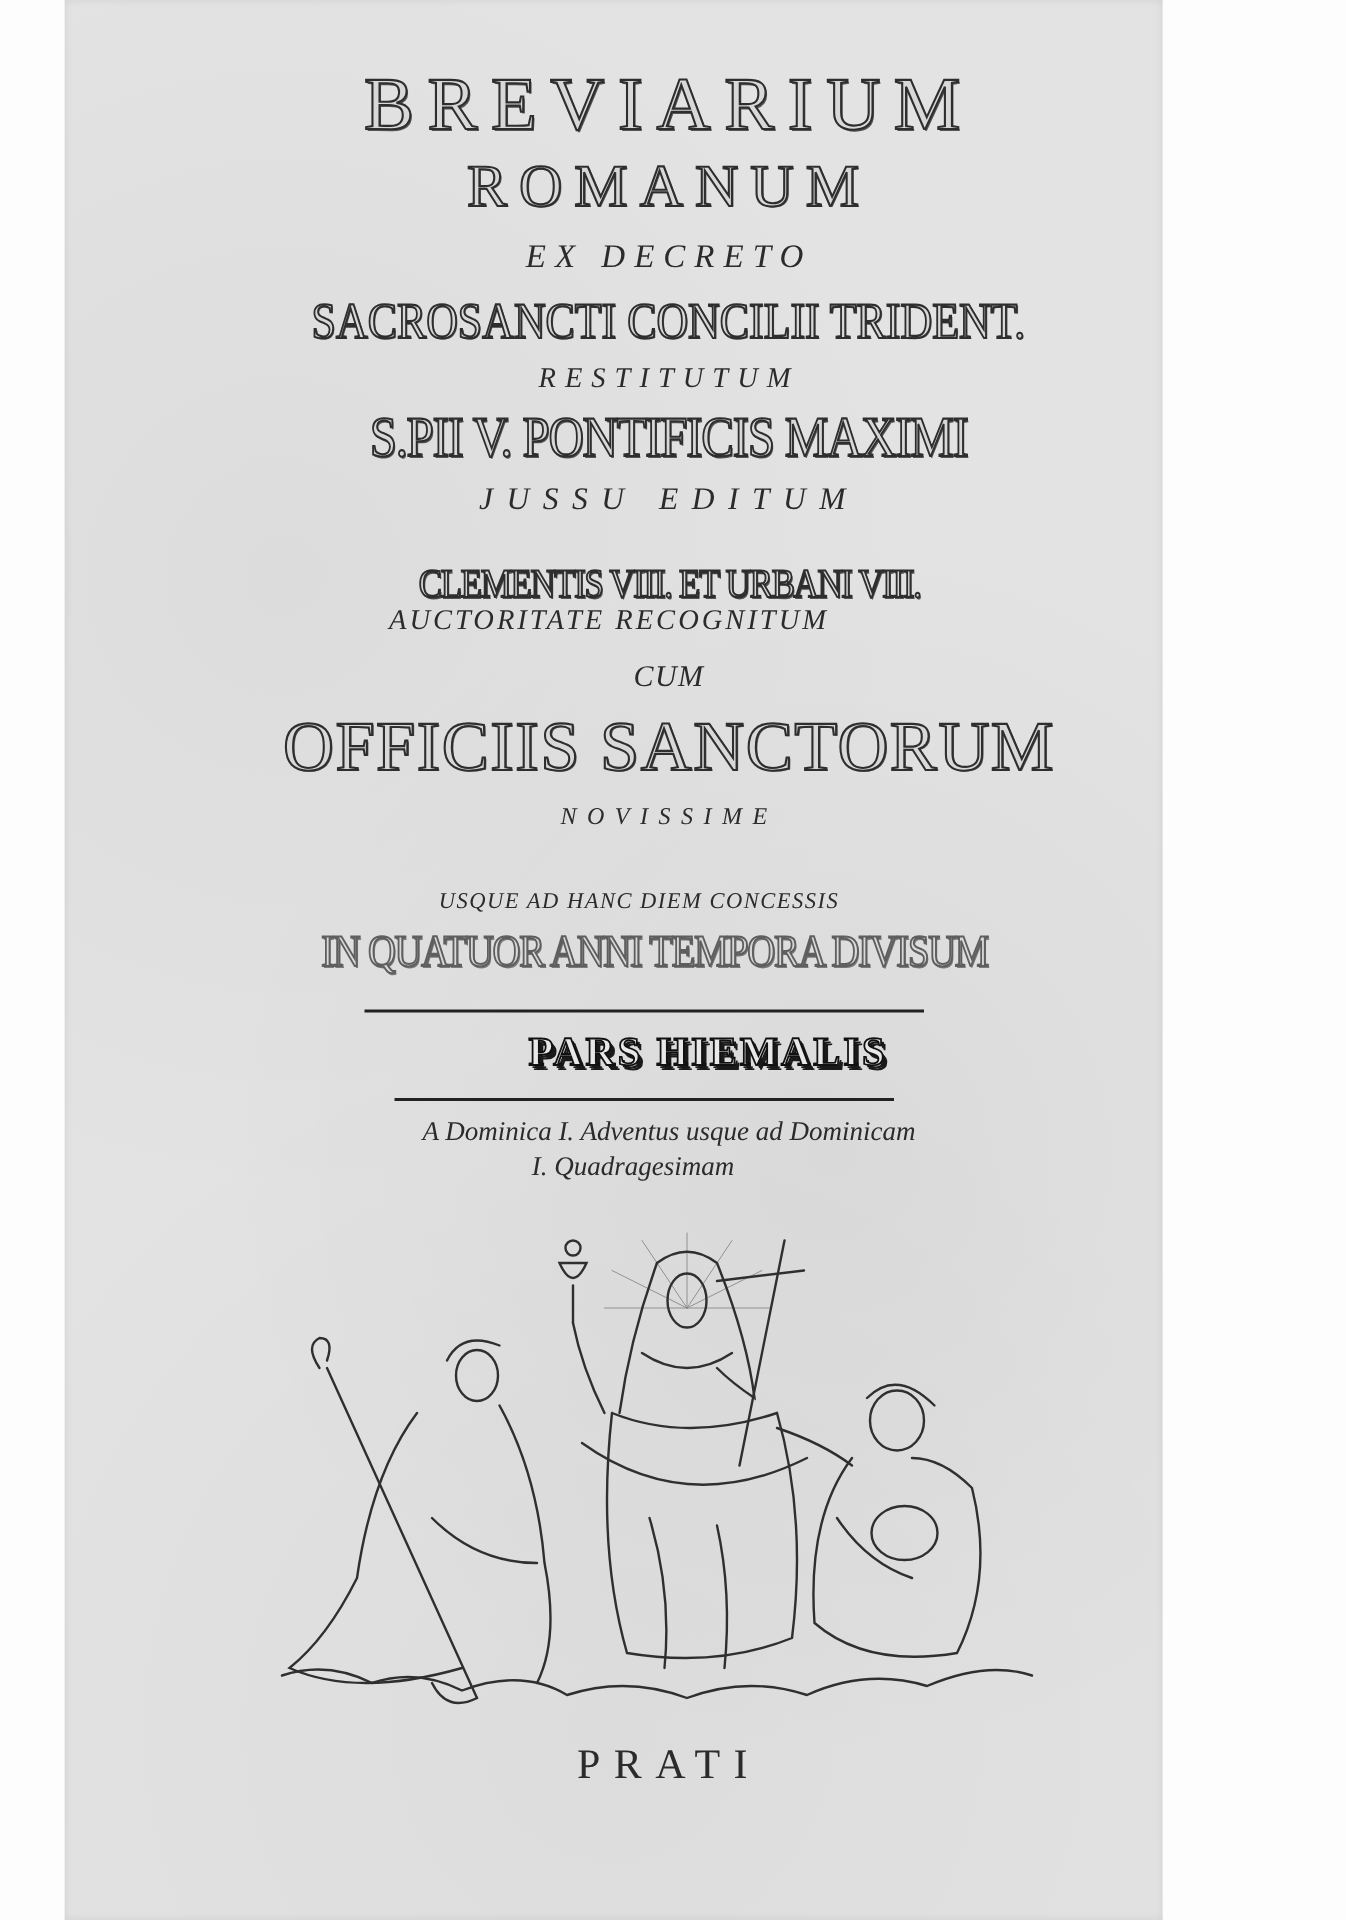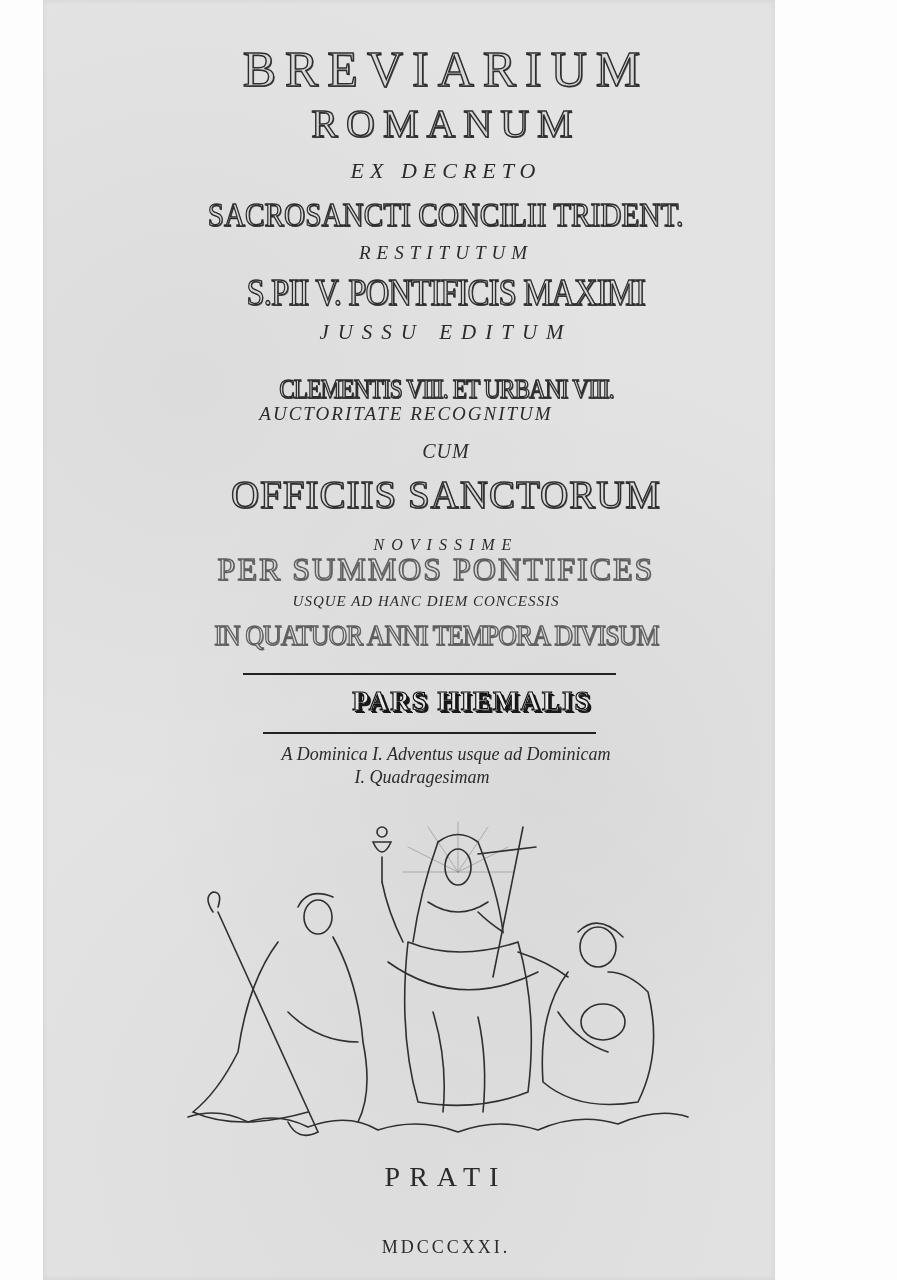--- a/index.html
+++ b/index.html
@@ -46,23 +46,22 @@
   <div class="line outline" style="top:44px;font-size:50px;letter-spacing:9px;">BREVIARIUM</div>
   <div class="line outline" style="top:104px;font-size:40px;letter-spacing:8px;">ROMANUM</div>
   <div class="line ital" style="top:160px;font-size:22px;letter-spacing:6px;">EX DECRETO</div>
   <div class="line outline" style="top:198px;font-size:34px;letter-spacing:0px;"><span class="condensed">SACROSANCTI CONCILII TRIDENT.</span></div>
   <div class="line ital" style="top:243px;font-size:19px;letter-spacing:6px;font-style:italic;">RESTITUTUM</div>
   <div class="line outline" style="top:273px;font-size:38px;letter-spacing:-1px;"><span class="condensed">S.PII V. PONTIFICIS MAXIMI</span></div>
   <div class="line ital" style="top:322px;font-size:21px;letter-spacing:9px;">JUSSU EDITUM</div>
   <div class="line outline" style="top:352px;font-size:27px;letter-spacing:-1px;margin-top:24px;"><span class="condensed">CLEMENTIS VIII. ET URBANI VIII.</span></div>
   <div class="line ital" style="top:404px;font-size:19px;letter-spacing:2px;left:-40px;">AUCTORITATE RECOGNITUM</div>
   <div class="line ital" style="top:441px;font-size:20px;letter-spacing:1px;">CUM</div>
-  <div class="line outline" style="top:475px;font-size:39px;letter-spacing:1px;">OFFICIIS SANCTORUM</div>
+  <div class="line outline" style="top:475px;font-size:47px;letter-spacing:1px;">OFFICIIS SANCTORUM</div>
   <div class="line ital" style="top:526px;font-size:16px;letter-spacing:7px;margin-top:11px;">NOVISSIME</div>
-  <div class="line outline faint" style="top:553px;font-size:32px;letter-spacing:2px;left:-10px;">PER SUMMOS PONTIFICES</div>
   <div class="line ital" style="top:594px;font-size:15px;letter-spacing:1px;left:-20px;">USQUE AD HANC DIEM CONCESSIS</div>
   <div class="line outline faint" style="top:620px;font-size:30px;letter-spacing:-1px;left:-10px;"><span class="condensed">IN QUATUOR ANNI TEMPORA DIVISUM</span></div>
 
   <div class="rule" style="left:200px;top:673px;width:373px;"></div>
   <div class="line shadowbold" style="top:688px;font-size:27px;letter-spacing:2px;">PARS HIEMALIS</div>
   <div class="rule" style="left:220px;top:732px;width:333px;"></div>
 
   <div class="line ital" style="top:745px;font-size:18px;">A Dominica I. Adventus usque ad Dominicam</div>
   <div class="line ital" style="top:768px;font-size:18px;left:-24px;">I. Quadragesimam</div>
 
@@ -110,15 +109,14 @@
       <path d="M410 160 Q380 200 385 270 Q420 300 480 290 Q505 240 490 180 Q470 160 450 160"></path>
       <ellipse cx="445" cy="210" rx="22" ry="18"></ellipse>
       <path d="M400 200 Q420 230 450 240"></path>
       <path d="M360 140 Q390 150 410 165"></path>
 
       <path d="M30 305 Q60 295 90 310 Q120 300 150 315 Q190 300 220 318 Q260 305 300 320 Q340 305 380 318 Q420 300 460 312 Q500 295 530 305"></path>
     </g>
   </svg>
 
   <div class="line roman" style="top:1163px;font-size:28px;letter-spacing:9px;">PRATI</div>
-  <div class="line roman" style="top:1238px;font-size:18px;letter-spacing:3px;">MDCCCXXI.</div>
 
 </div>
 
 </body></html>

